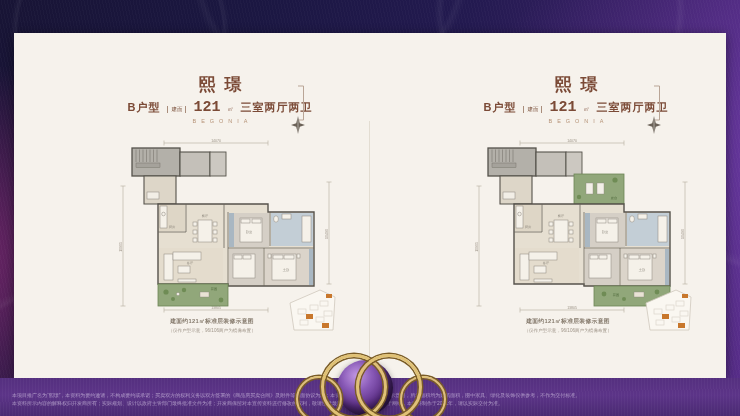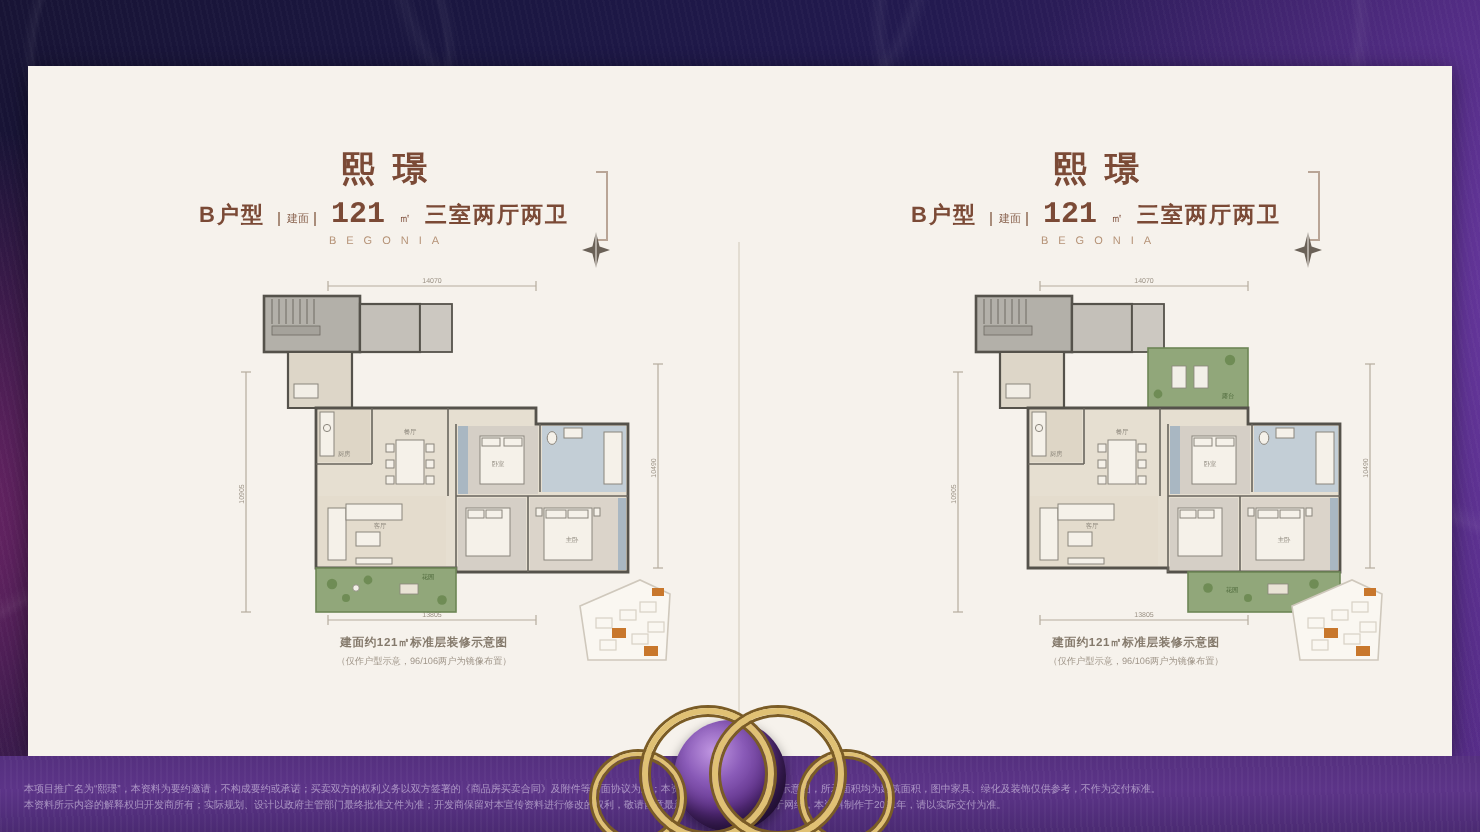--- a/index.html
+++ b/index.html
@@ -26,21 +26,21 @@
     position:absolute;left:14px;top:33px;width:712px;height:345px;
     background:#f6f2ec;box-shadow:0 2px 10px rgba(0,0,0,.45);
   }
   .panel{position:absolute;top:0;width:356px;height:345px;}
   .panel--left{left:0;}
   .panel--right{left:356px;}
   .panel--right .only-left{display:none;}
   .panel--left .only-right{display:none;}
   .divider{position:absolute;left:355px;top:88px;width:1px;height:236px;background:#e3ddd2;}
 
-  .hd{position:absolute;top:40px;left:0;width:100%;text-align:center;color:#7b4a36;}
+  .hd{position:absolute;top:40px;left:0;width:100%;text-align:center;color:#7b4a36;padding-left:28px;}
   .hd-title{font-size:17px;font-weight:bold;letter-spacing:9px;text-indent:9px;}
   .hd-spec{margin-top:4px;display:flex;justify-content:center;align-items:baseline;gap:7px;text-align:right;}
   .hd-type,.hd-rooms{font-size:11px;font-weight:bold;letter-spacing:1px;}
   .hd-areatag{font-size:5.5px;padding:0 3px;border-left:0.5px solid #a98d7b;border-right:0.5px solid #a98d7b;color:#8a6450;}
   .hd-areaval{font-family:Liberation Mono, monospace;font-size:15px;font-weight:bold;line-height:1;}
   .hd-unit{font-size:6px;}
   .hd-brand{margin-top:3px;font-size:5.5px;letter-spacing:5px;text-indent:5px;color:#b59276;}
   .bracket{position:absolute;left:283px;top:52px;}
   .compass{position:absolute;left:276px;top:82px;}
 

